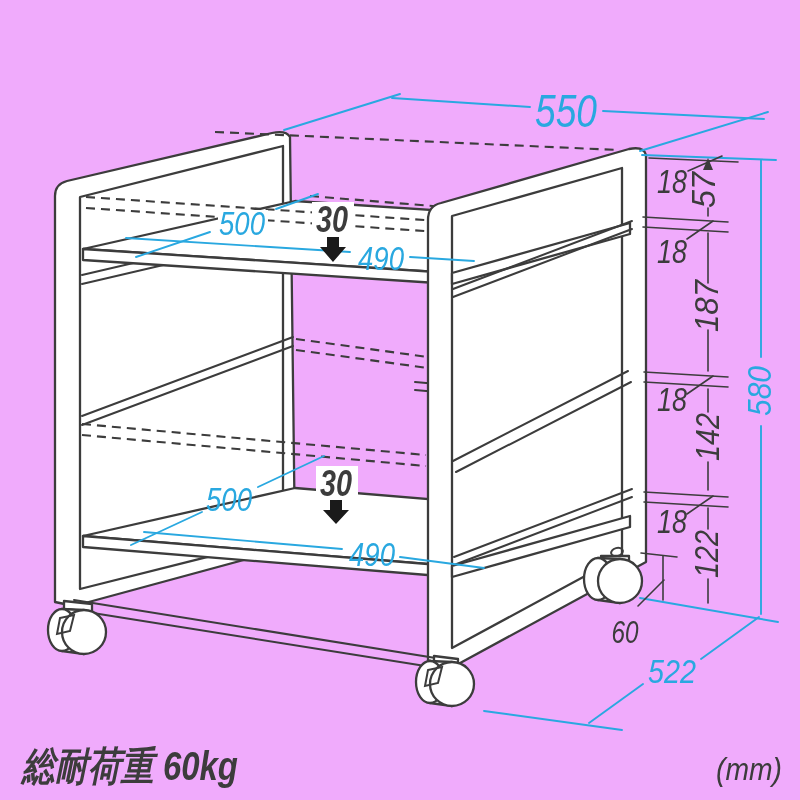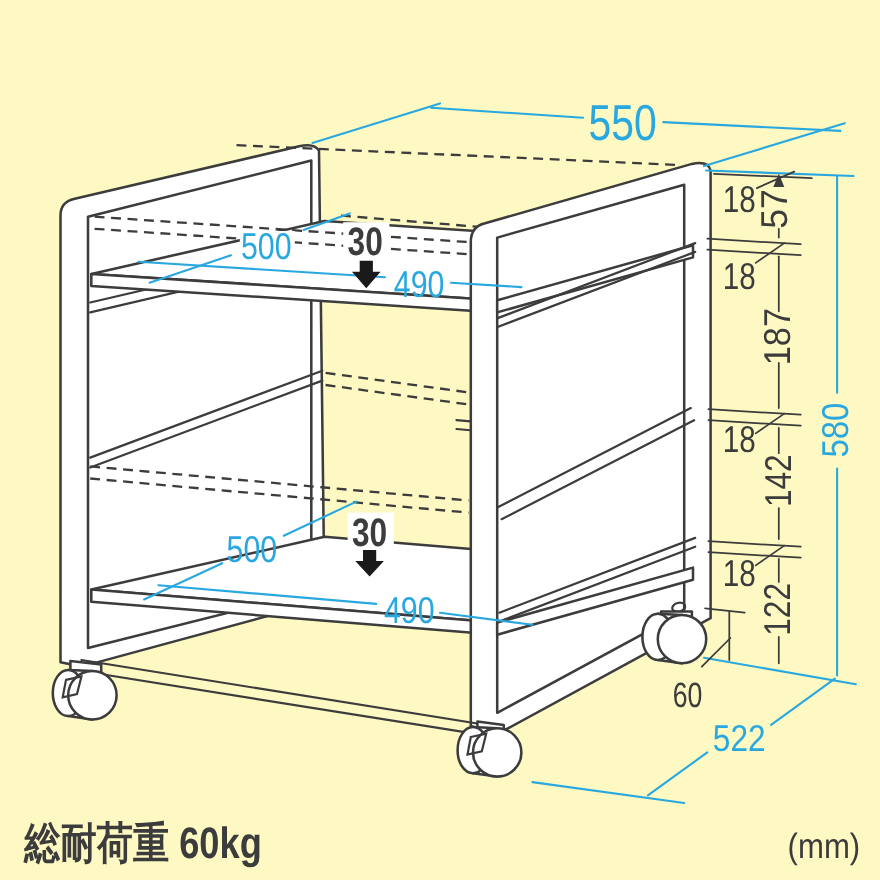--- a/index.html
+++ b/index.html
@@ -1,16 +1,16 @@
 <!DOCTYPE html>
 <html><head>
 <meta charset="utf-8">
 <style>
   html,body{margin:0;padding:0;background:#fff;}
-  .canvas{position:relative;width:800px;height:800px;background:#fef9c3;overflow:hidden;}
+  .canvas{position:relative;width:800px;height:800px;background:#f0abfc;overflow:hidden;font-style:italic;}
   svg{display:block;}
   svg text{font-family:"Liberation Sans","DejaVu Sans",sans-serif;}
   .structfill{stroke:#3c3c3c;stroke-width:2.3;fill:#ffffff;stroke-linejoin:round;}
   .thin{stroke:#3c3c3c;stroke-width:2;fill:none;stroke-linecap:round;}
   .dash{stroke:#3c3c3c;stroke-width:2.1;fill:none;stroke-dasharray:9 6;stroke-linecap:butt;}
   .cyan{stroke:#29A8E0;stroke-width:1.9;fill:none;stroke-linecap:round;}
   .blk{stroke:#3c3c3c;stroke-width:1.6;fill:none;stroke-linecap:round;}
   .cyantxt{fill:#29A8E0;}
   .blktxt{fill:#3c3c3c;}
   .whitebg{fill:#ffffff;stroke:none;}

